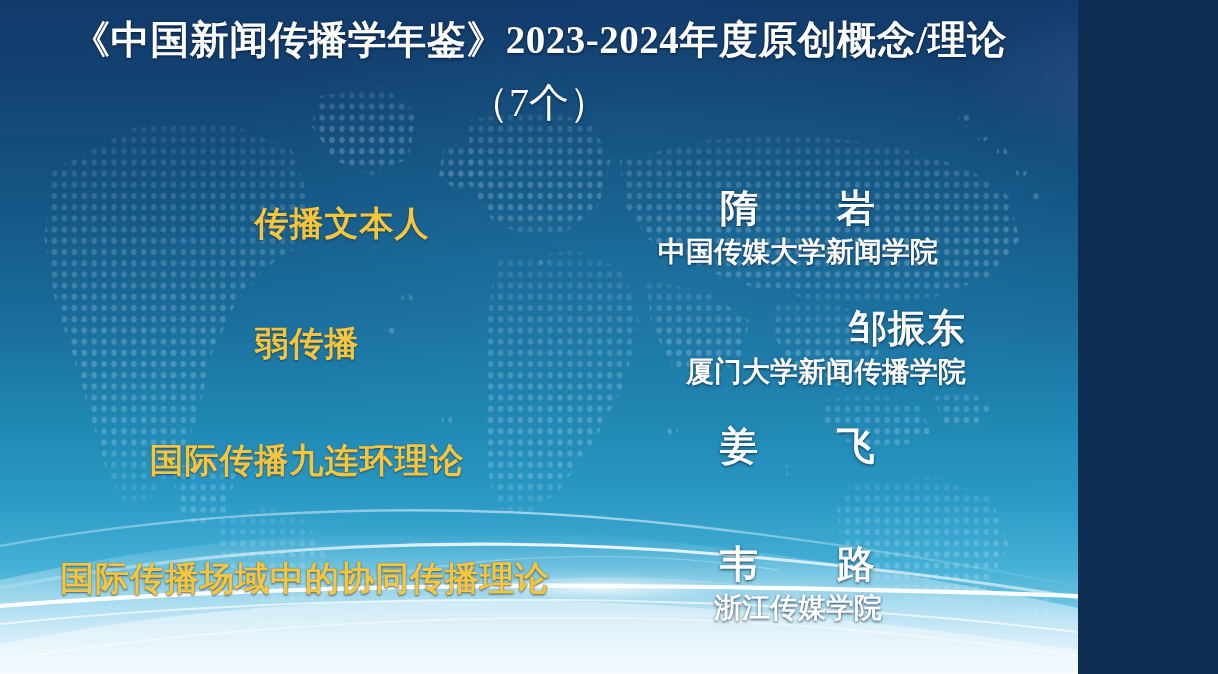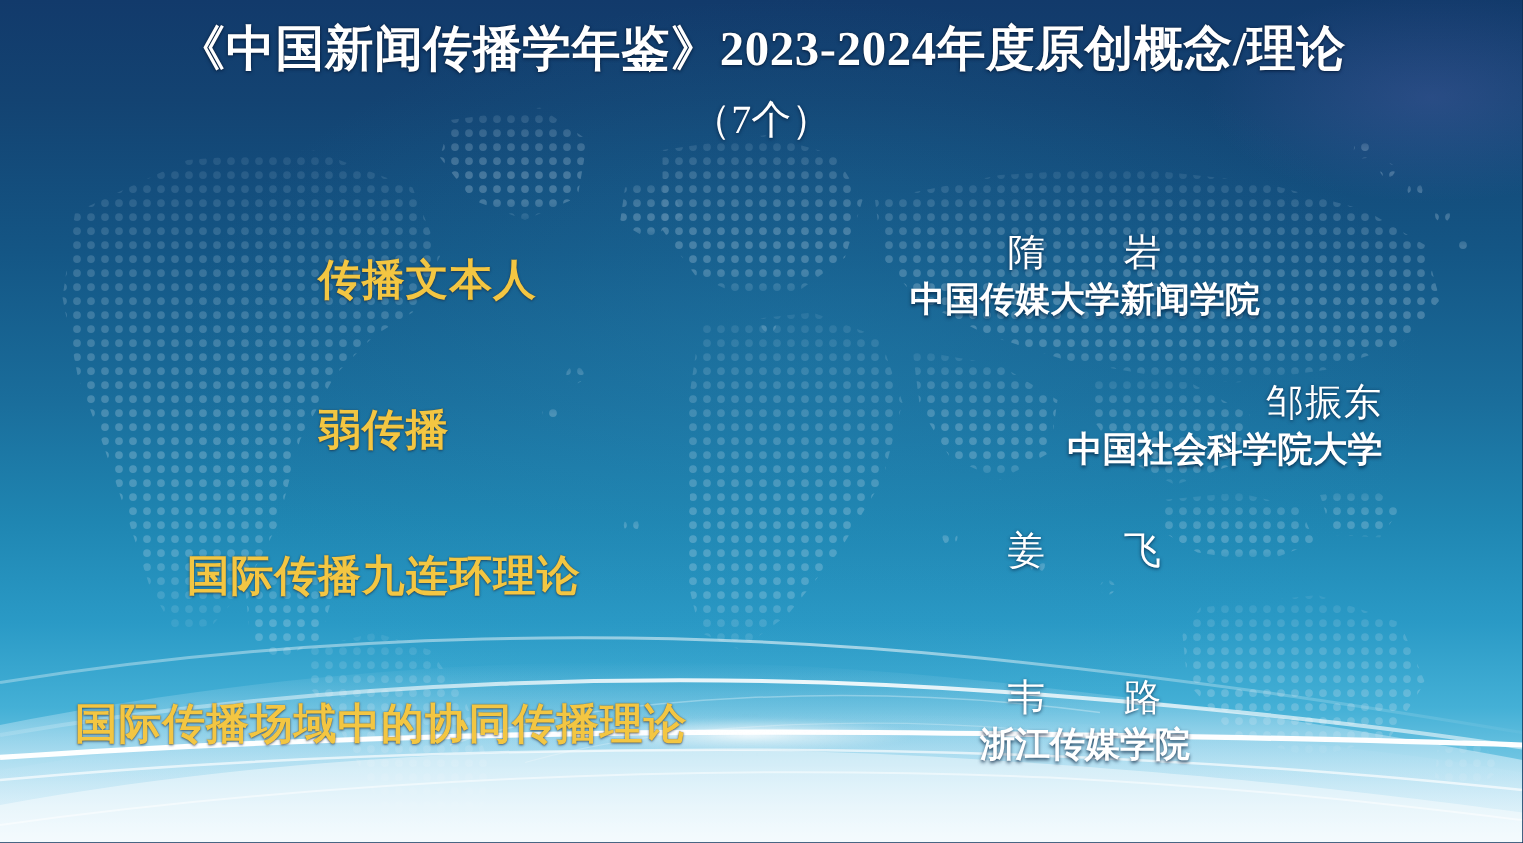--- a/index.html
+++ b/index.html
@@ -1,21 +1,21 @@
 <!DOCTYPE html>
 <html lang="zh"><head>
 <meta charset="utf-8">
 <title>中国新闻传播学年鉴 2023-2024 原创概念/理论</title>
 <style>
   html,body{margin:0;padding:0;background:#0d2d52;}
   *{box-sizing:border-box;}
 
   #slide{
     position:relative;
-    width:1218px;
+    width:1078px;
     height:674px;
     overflow:hidden;
     font-family:"Liberation Serif","DejaVu Serif",serif;
     background:
       
       radial-gradient(ellipse 260px 120px at 1145px 78px, rgba(120,110,200,0.22) 0%, rgba(120,110,200,0) 70%),
       
       radial-gradient(ellipse 700px 420px at 640px 300px, rgba(40,140,185,0.30) 0%, rgba(40,140,185,0) 72%),
       
       linear-gradient(to bottom,
@@ -71,21 +71,21 @@
     color:#ffffff;
     font-size:39px;
     font-weight:bold;
     letter-spacing:.5px;
     line-height:1.25;
     text-shadow:0 1px 3px rgba(0,20,50,.75), 0 0 1px rgba(0,0,0,.6);
     white-space:nowrap;
   }
   .title-line2{
     color:#ffffff;
-    font-size:32px;
+    font-size:40px;
     font-weight:normal;
     line-height:1.9;
     text-shadow:0 1px 3px rgba(0,20,50,.75);
   }
 
   .rows{
     position:absolute;
     left:0; right:0;
     top:162px;
   }
@@ -112,22 +112,22 @@
     letter-spacing:1px;
     text-shadow:0 1px 2px rgba(20,40,70,.65), 0 0 1px rgba(110,70,0,.6);
   }
   .col-right{
     flex:1 1 auto;
     text-align:center;
     padding-right:112px;
   }
   .person-name{
     color:#ffffff;
-    font-size:30px;
-    font-weight:normal;
+    font-size:38px;
+    font-weight:bold;
     line-height:1.28;
     letter-spacing:1px;
     white-space:nowrap;
     text-shadow:0 1px 3px rgba(0,25,55,.78);
   }
   .person-affil{
     color:#ffffff;
     font-size:28px;
     font-weight:bold;
     line-height:1.34;
@@ -279,21 +279,21 @@
           <div class="person-affil">中国传媒大学新闻学院</div>
         </div>
       </div>
 
       <div class="row row-1">
         <div class="col-left">
           <span class="concept">弱传播</span>
         </div>
         <div class="col-right">
           <div class="person-name">邹振东</div>
-          <div class="person-affil">中国社会科学院大学</div>
+          <div class="person-affil">厦门大学新闻传播学院</div>
         </div>
       </div>
 
       <div class="row row-2">
         <div class="col-left">
           <span class="concept">国际传播九连环理论</span>
         </div>
         <div class="col-right">
           <div class="person-name">姜　　飞</div>
         </div>

